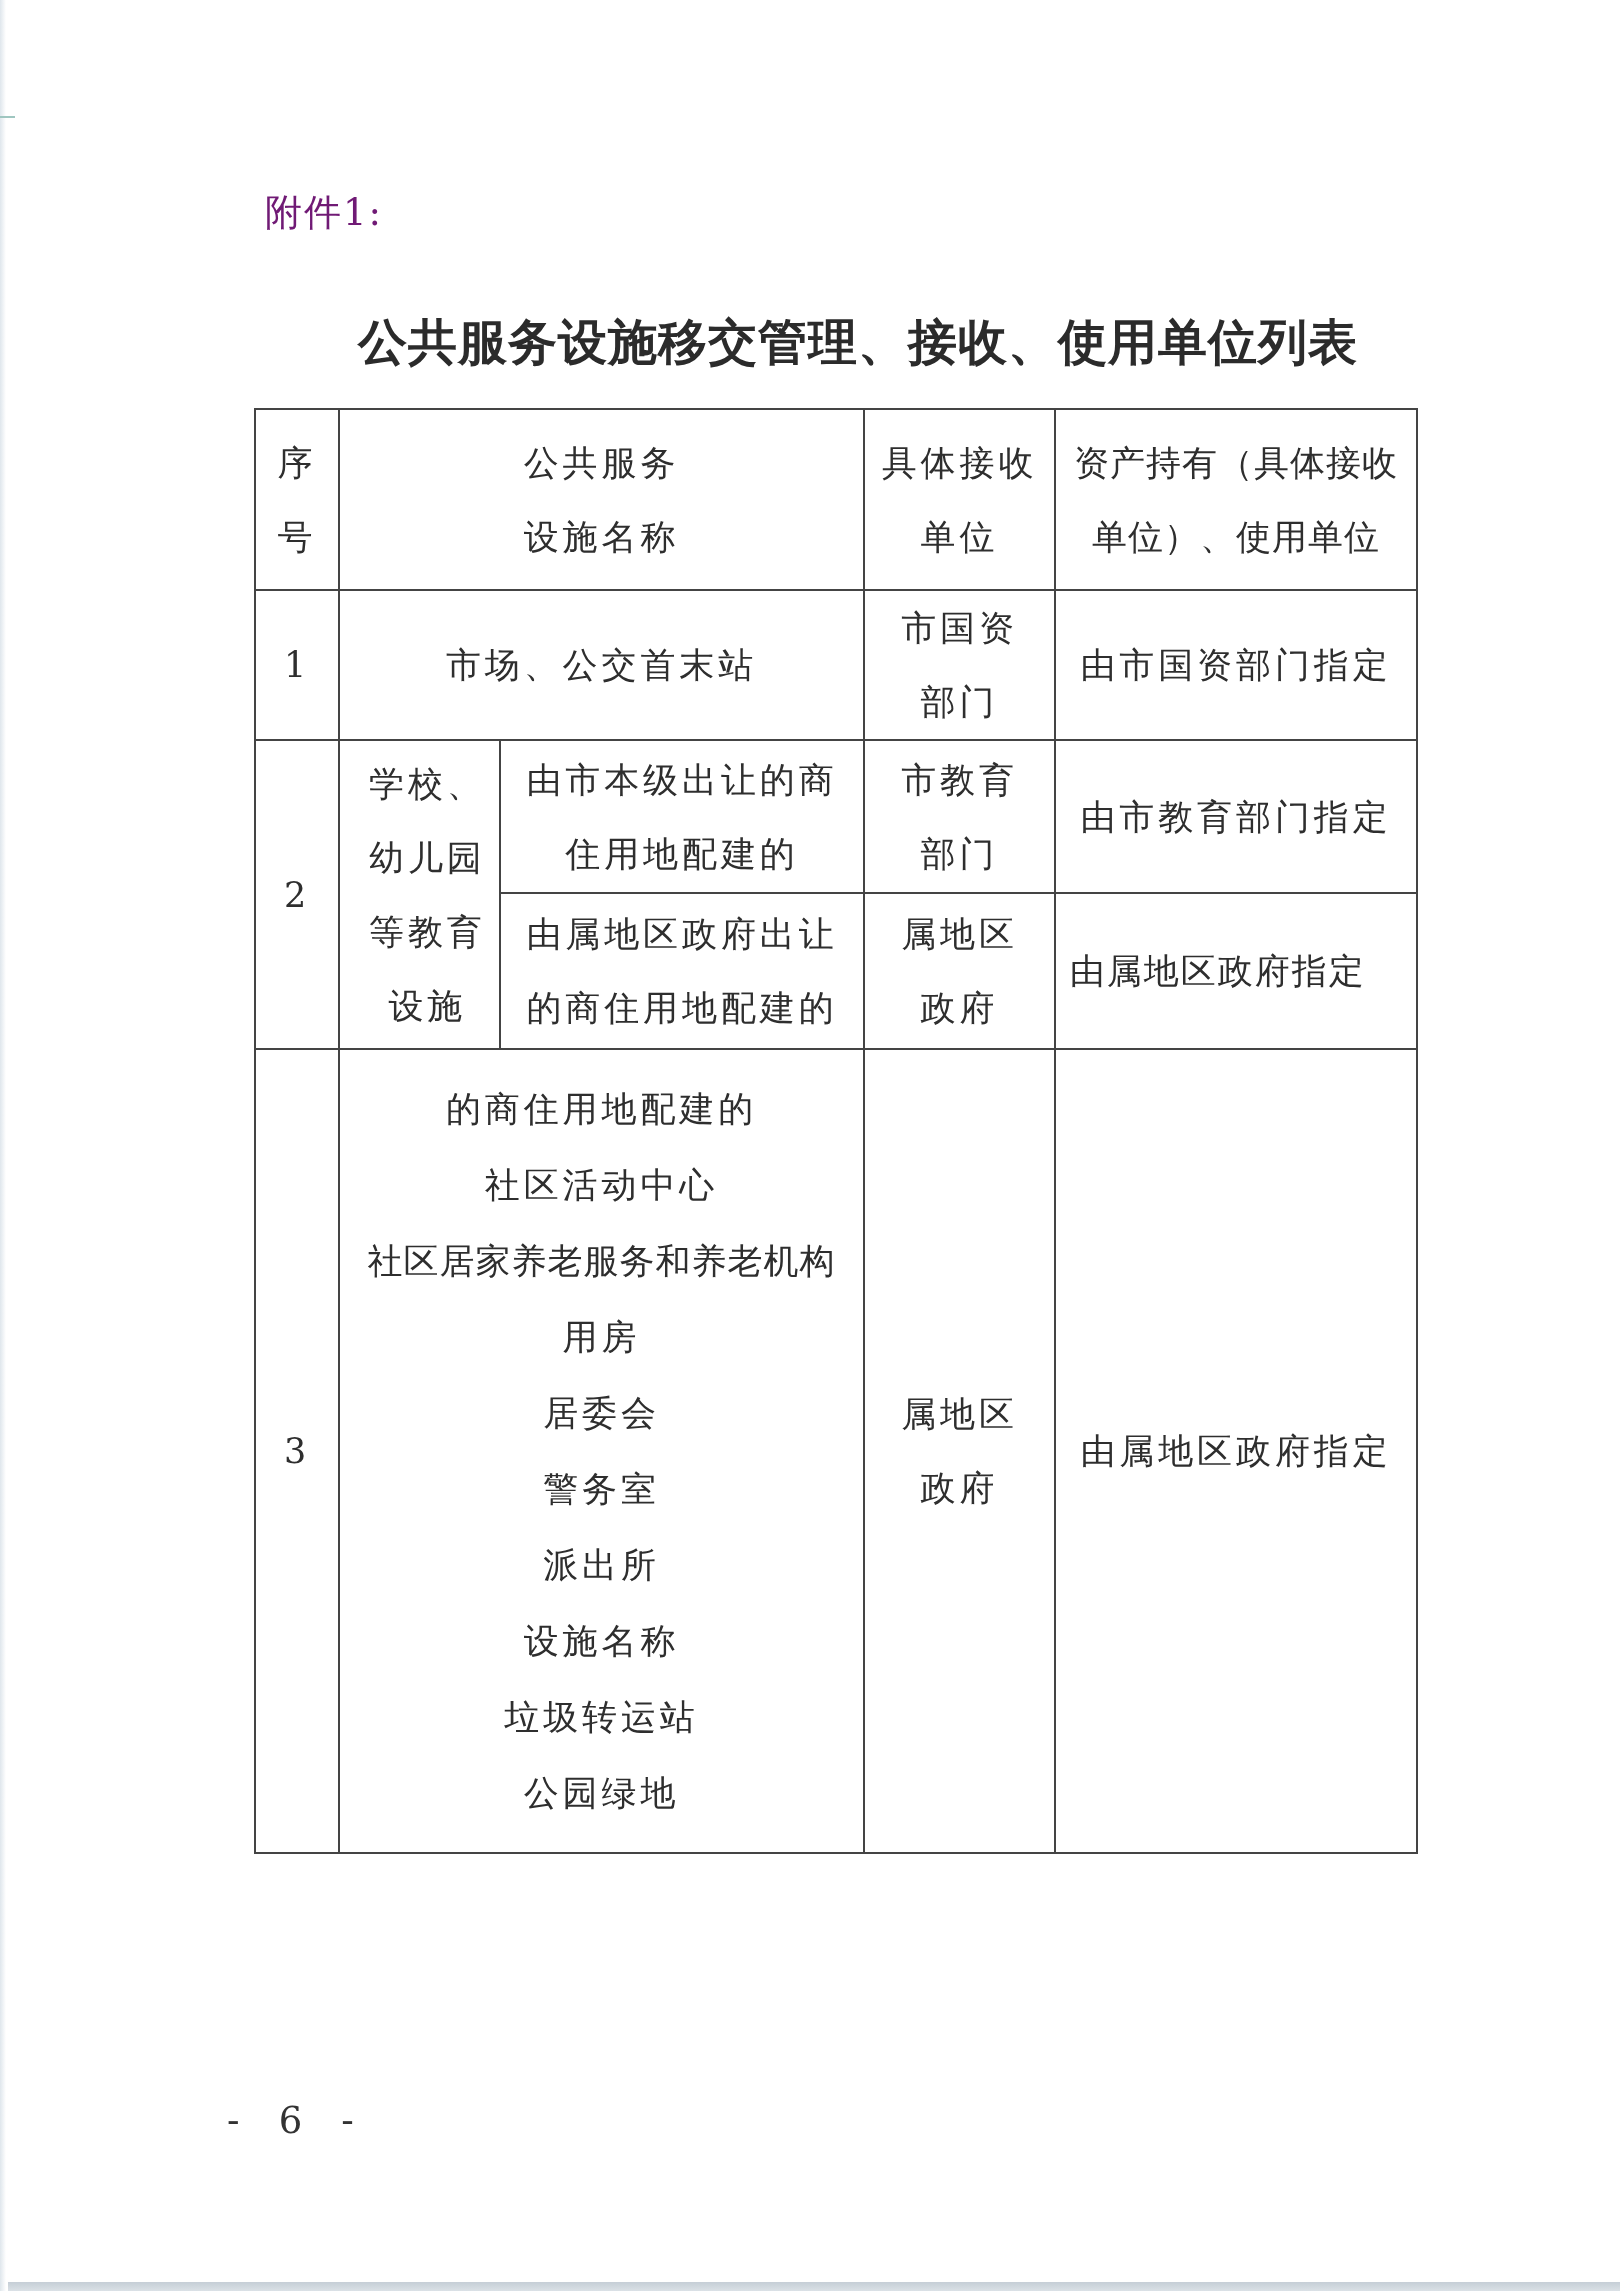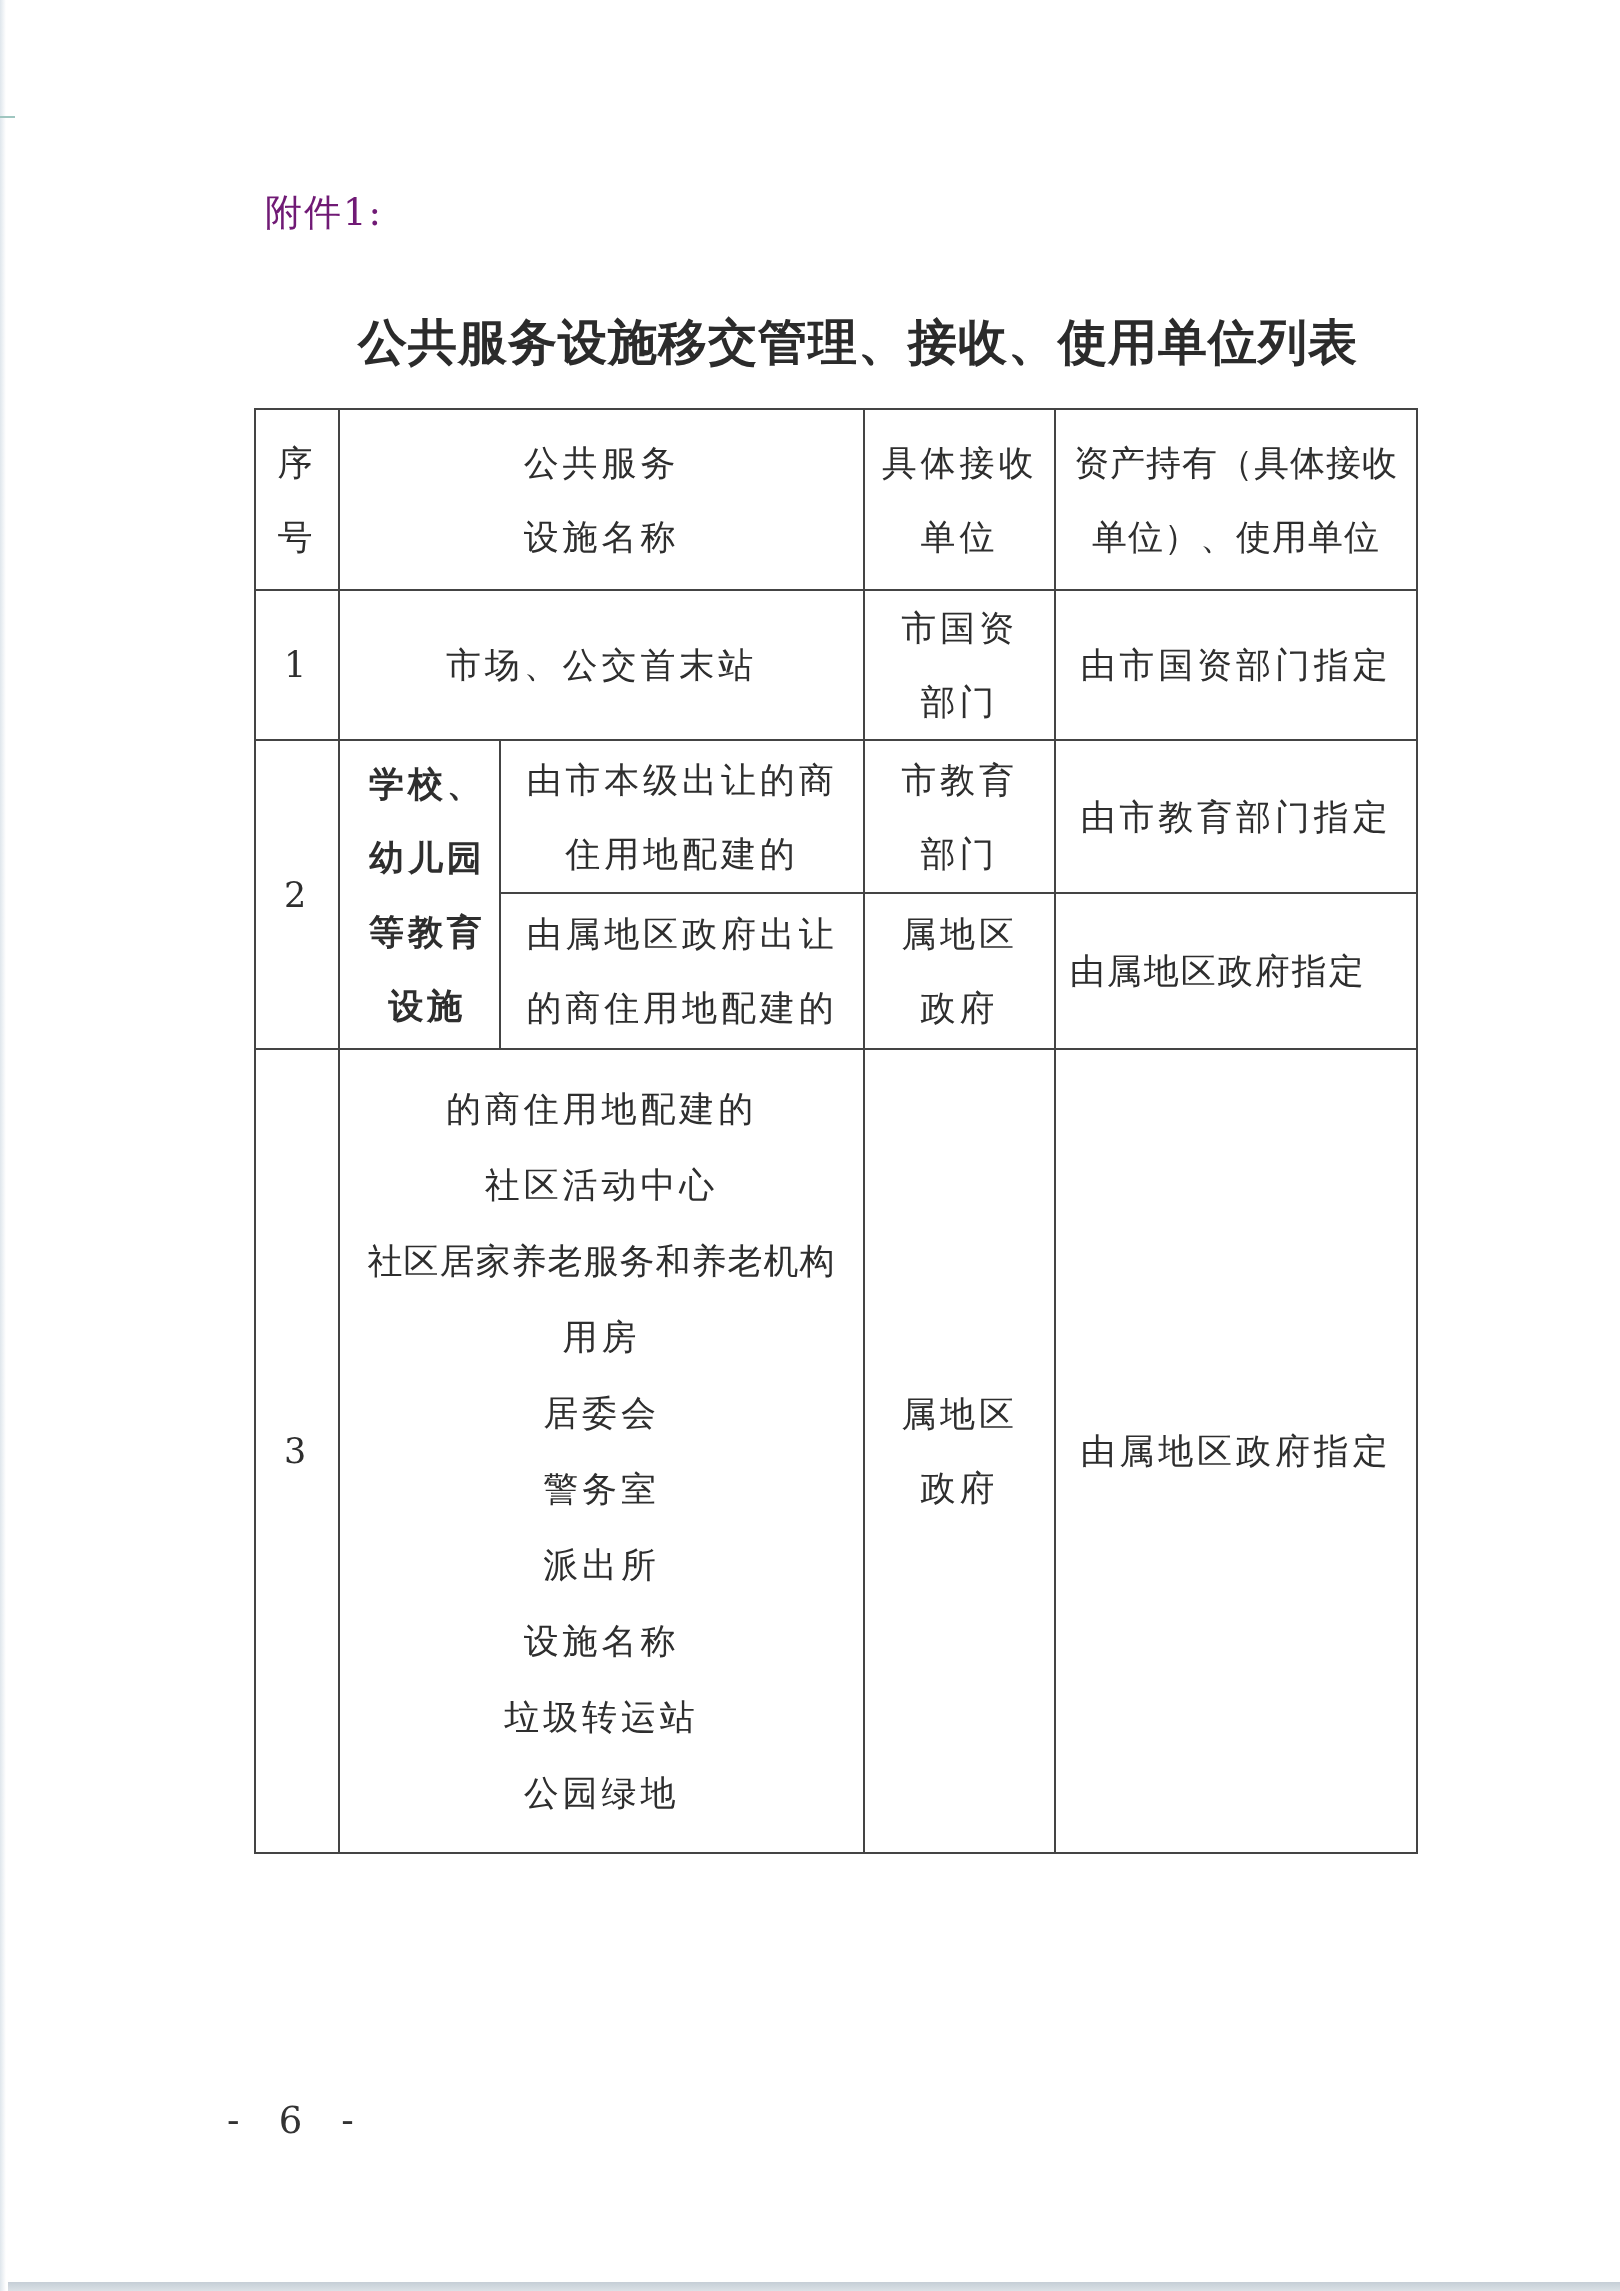--- a/index.html
+++ b/index.html
@@ -40,21 +40,21 @@
   table.facility-table td {
     border: 2px solid #444; text-align: center; vertical-align: middle;
     padding: 0; line-height: 74px; letter-spacing: 3.9px;
   }
   .lines span { display: block; }
   .col-no { width: 84px; }
   .col-cat { width: 161px; }
   .col-sub { width: 364px; }
   .col-mgr { width: 191px; }
   .col-asset { width: 362px; }
-  .left-align { text-align: left; padding-left: 15.7px !important; font-weight: bold; }
+  .left-align { text-align: left; padding-left: 15.7px !important; }
   .tall-list { line-height: 76px !important; }
 </style>
 </head>
 <body>
 
 <div class="scan-left"></div>
 <div class="scan-left-mark"></div>
 <div class="scan-bottom"></div>
 
 <div class="attachment-label">附件1:</div>

